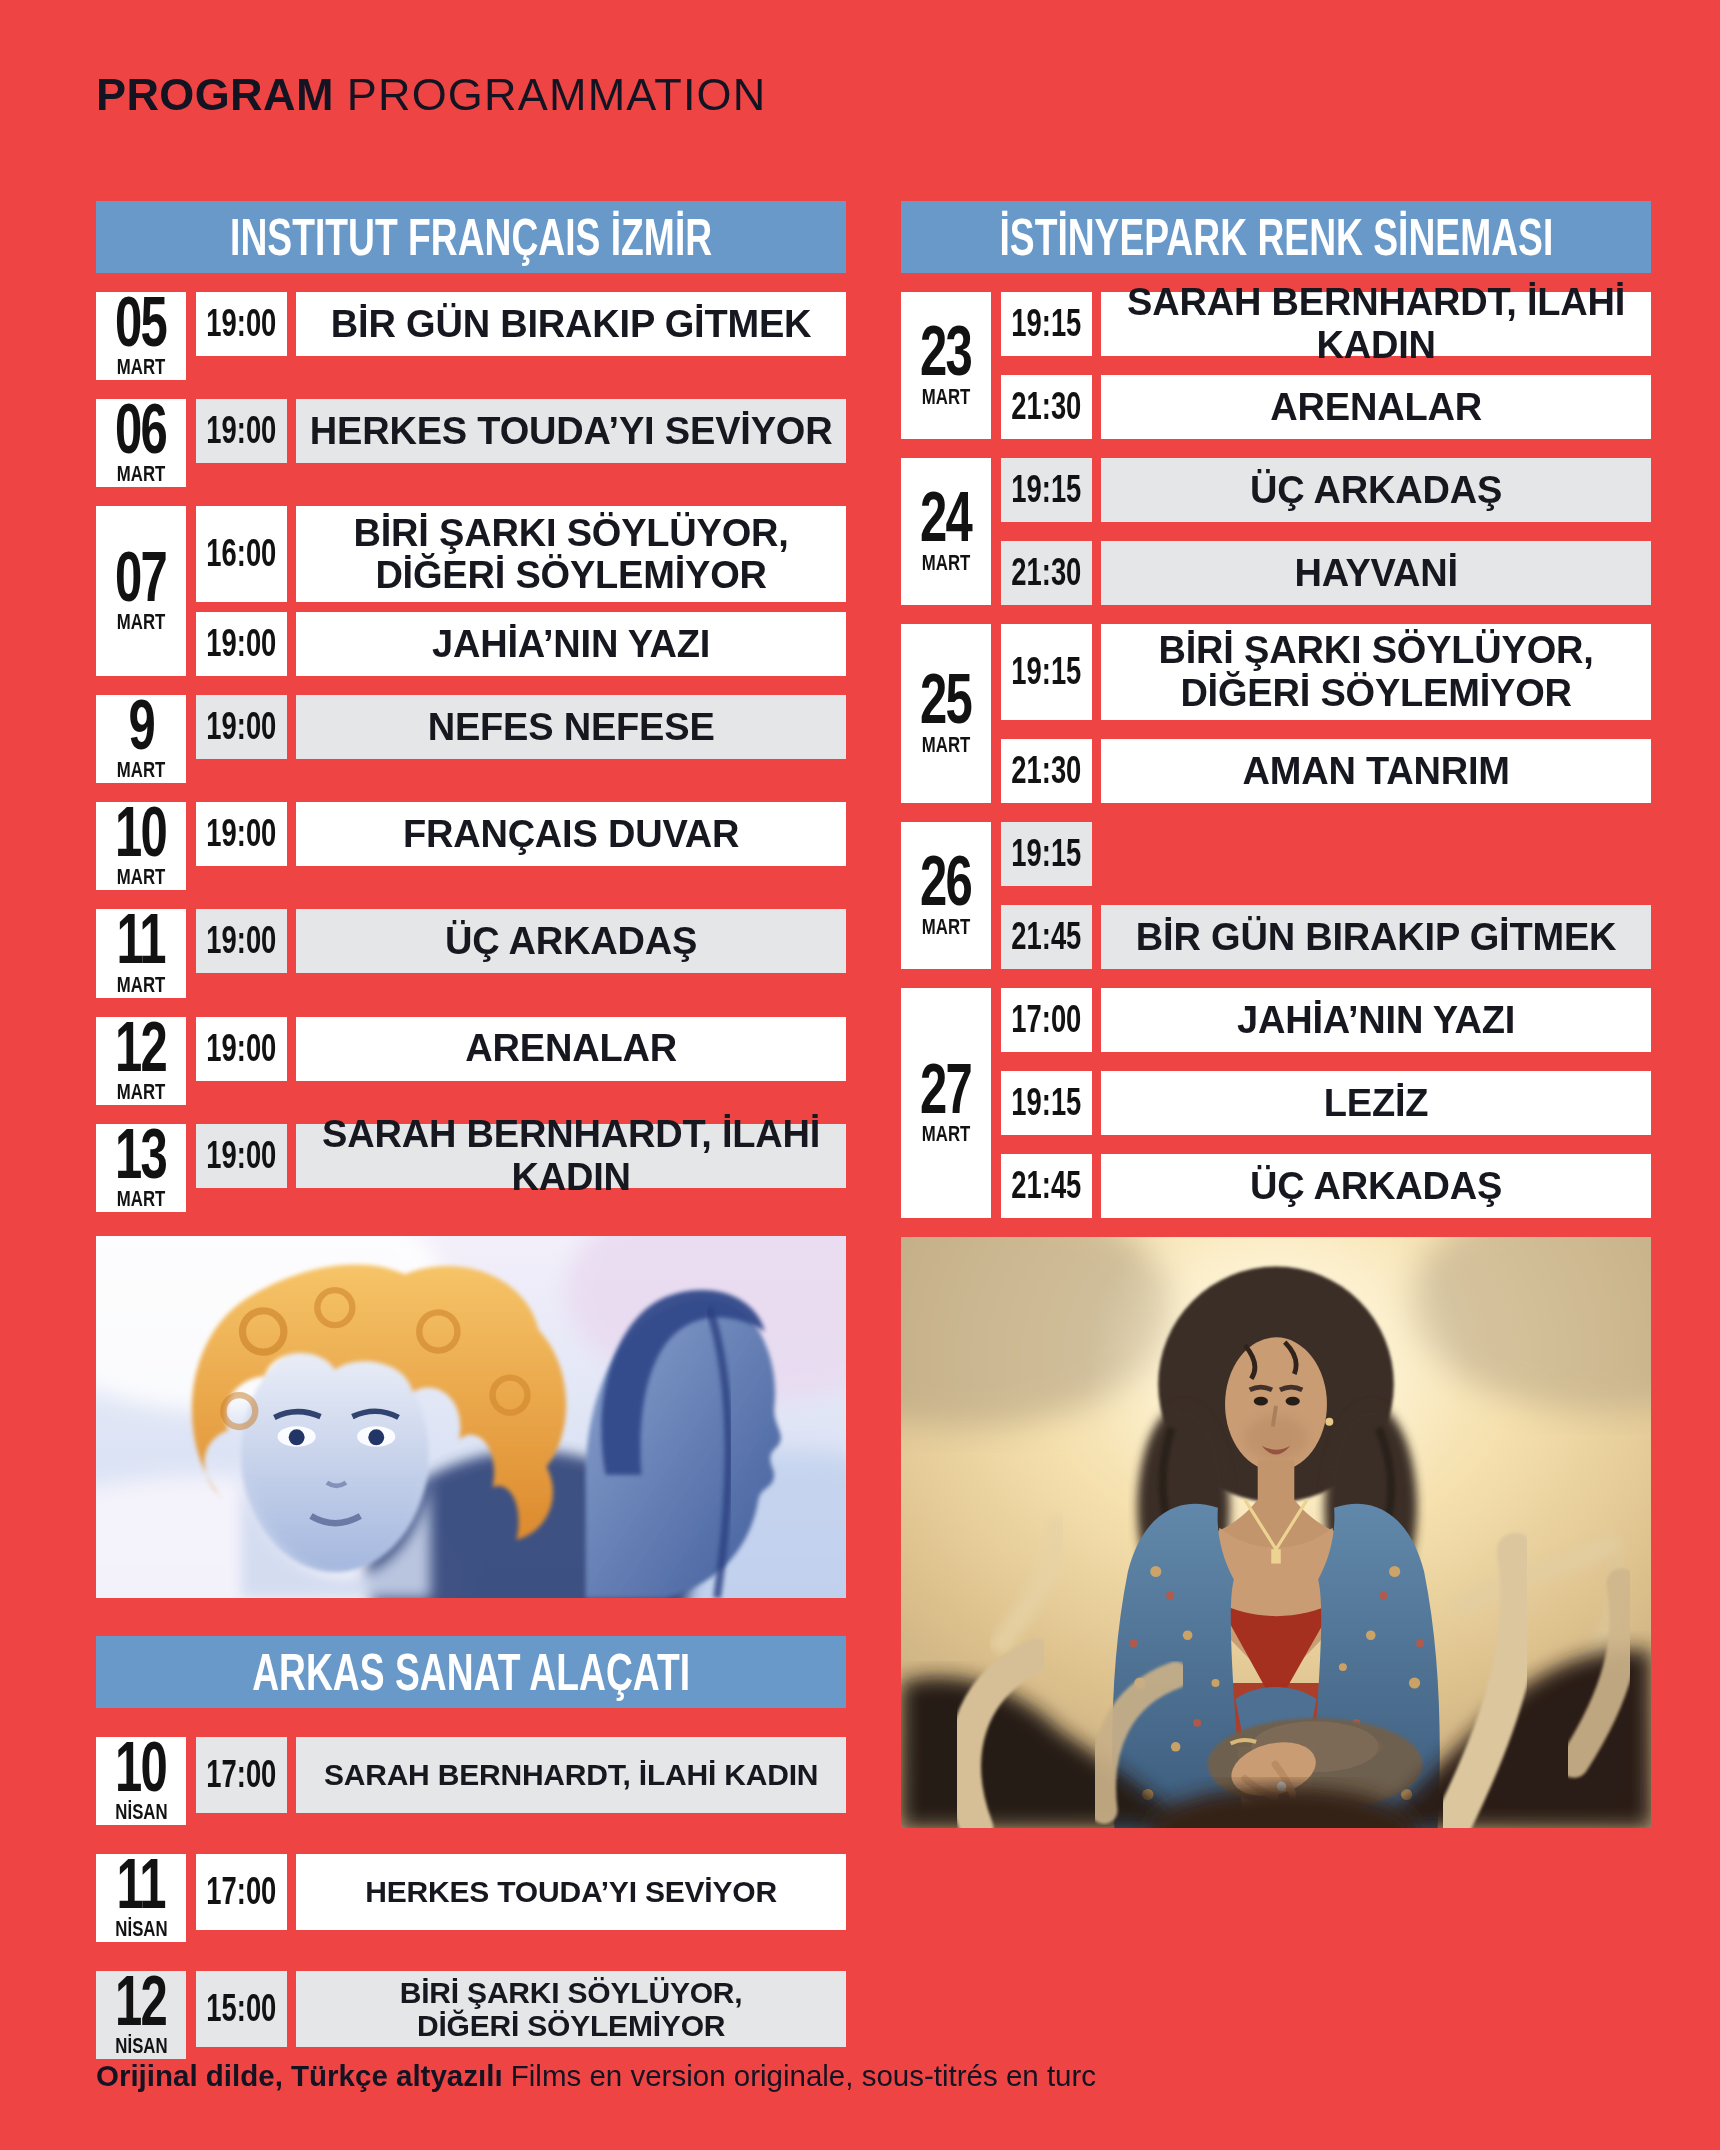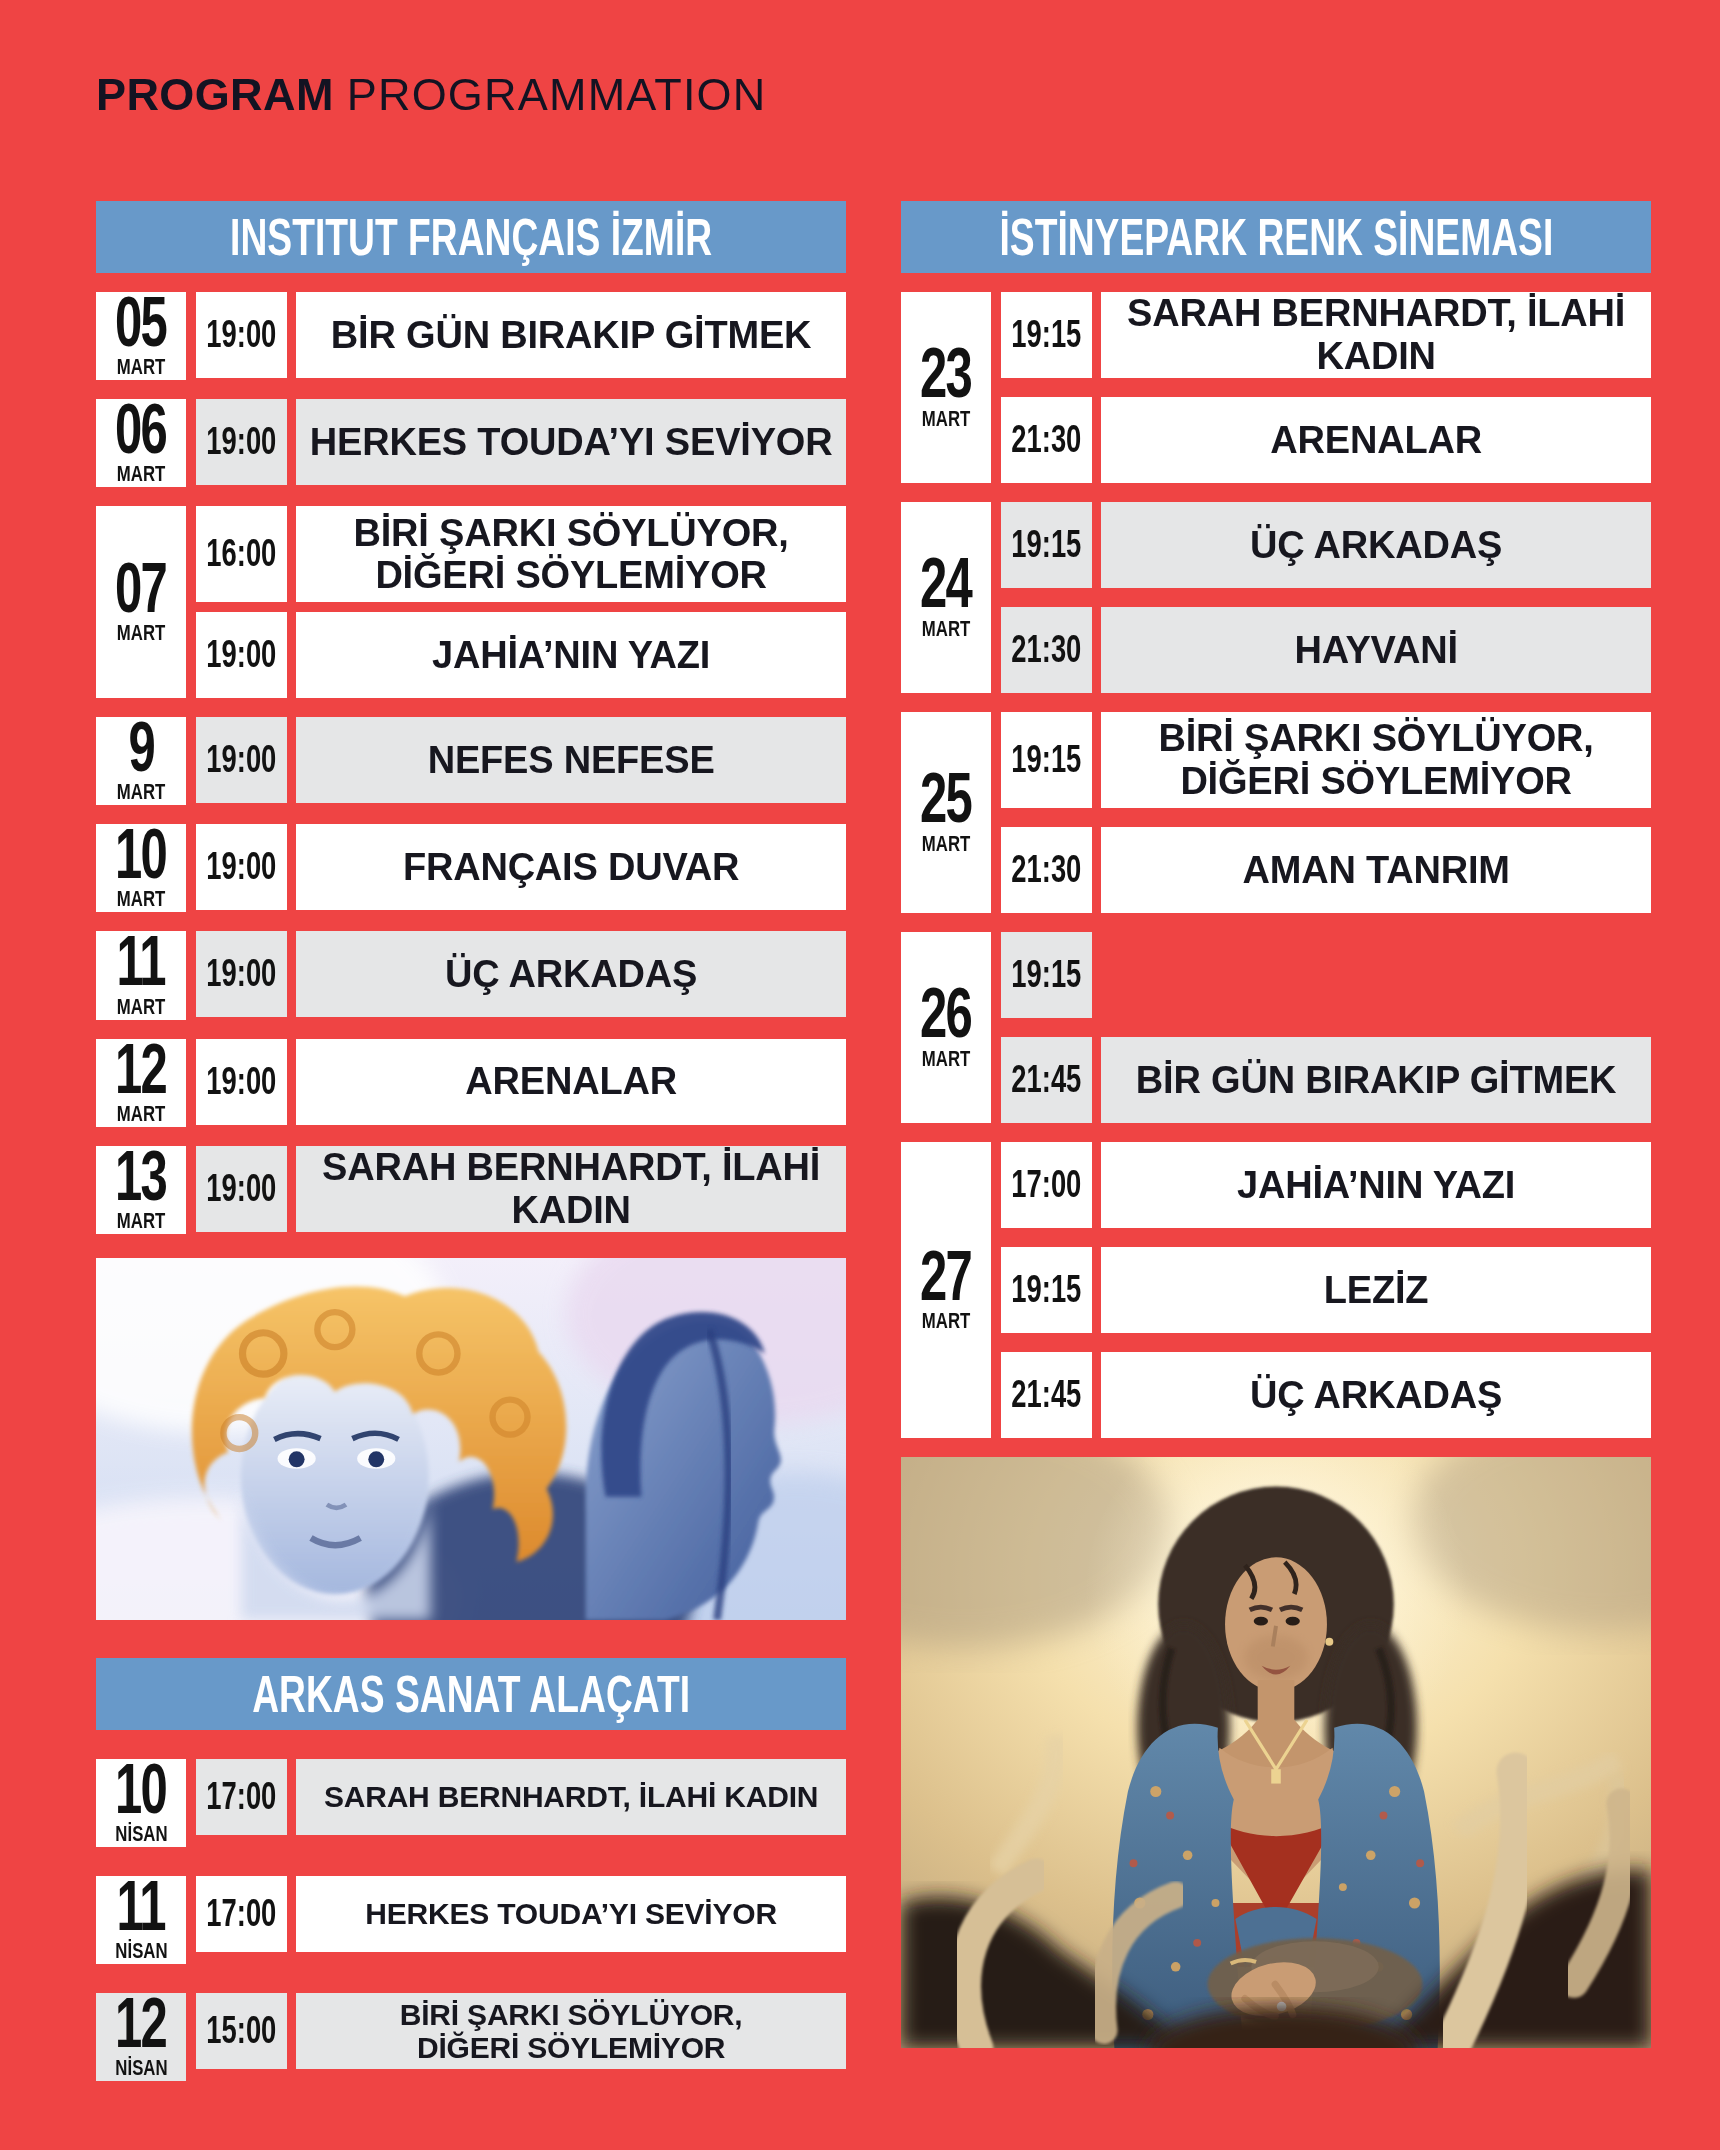--- a/index.html
+++ b/index.html
@@ -31,21 +31,21 @@
     width:90px;flex:none;background:#fff;
     display:flex;flex-direction:column;align-items:center;justify-content:center;
     color:#121212;
   }
   .date-cell.gray{background:#E5E6E7;}
   .date-num{font-size:70px;font-weight:700;line-height:.88;transform:scale(.70,1);letter-spacing:-2.4px;}
   .date-month{font-size:21.5px;font-weight:700;transform:scale(.78,1);margin-top:1.6px;}
 
   .rows{flex:1;display:flex;flex-direction:column;gap:19px;}
   .rows.tight{gap:9.6px;}
-  .srow{display:flex;gap:9.6px;height:86px;}
+  .srow{display:flex;gap:9.6px;height:64px;}
   .srow.tall{height:96px;}
   .cell{display:flex;align-items:center;justify-content:center;}
   .white{background:#FFFFFF;}
   .gray{background:#E5E6E7;}
   .time-cell{width:91px;flex:none;font-weight:700;color:#121212;}
   .time-cell .t{font-size:37px;transform:scale(.74,1.04);display:inline-block;white-space:nowrap;}
   .title-cell{flex:1;font-weight:700;font-size:38px;line-height:1.12;letter-spacing:-0.2px;
     color:#17171F;text-align:center;white-space:pre-line;padding:0 12.7px;}
 
   .arkas-section .srow{height:76px;}
@@ -526,15 +526,20 @@
         <path d="M942,742 L942,520 C880,510 800,540 740,600 C690,650 640,700 600,742 Z" fill="#2a1d14" filter="url(#rpB12)"></path>
         <ellipse cx="480" cy="746" rx="170" ry="56" fill="#342419" filter="url(#rpB12)"></ellipse>
         <path d="M690,742 C755,610 790,505 772,395" stroke="#dcc69e" stroke-width="48" stroke-linecap="round" fill="none" filter="url(#rpB2)"></path>
         <path d="M845,660 C900,575 918,505 905,435" stroke="#cfb68c" stroke-width="38" stroke-linecap="round" fill="none" opacity=".9" filter="url(#rpB2)"></path>
         <path d="M95,742 C60,650 85,565 170,525" stroke="#d6bf96" stroke-width="42" stroke-linecap="round" fill="none" filter="url(#rpB2)"></path>
         <path d="M255,720 C245,640 275,575 345,550" stroke="#c9b088" stroke-width="34" stroke-linecap="round" fill="none" opacity=".92" filter="url(#rpB2)"></path>
       </svg>
     </div>
   </div>
 
+  <div class="footer">
+    <span class="bold">Orijinal dilde, Türkçe altyazılı</span>
+    <span>  </span>
+    <span class="reg">Films en version originale, sous-titrés en turc</span>
+  </div>
 
 </div>
 
 
 </body></html>

